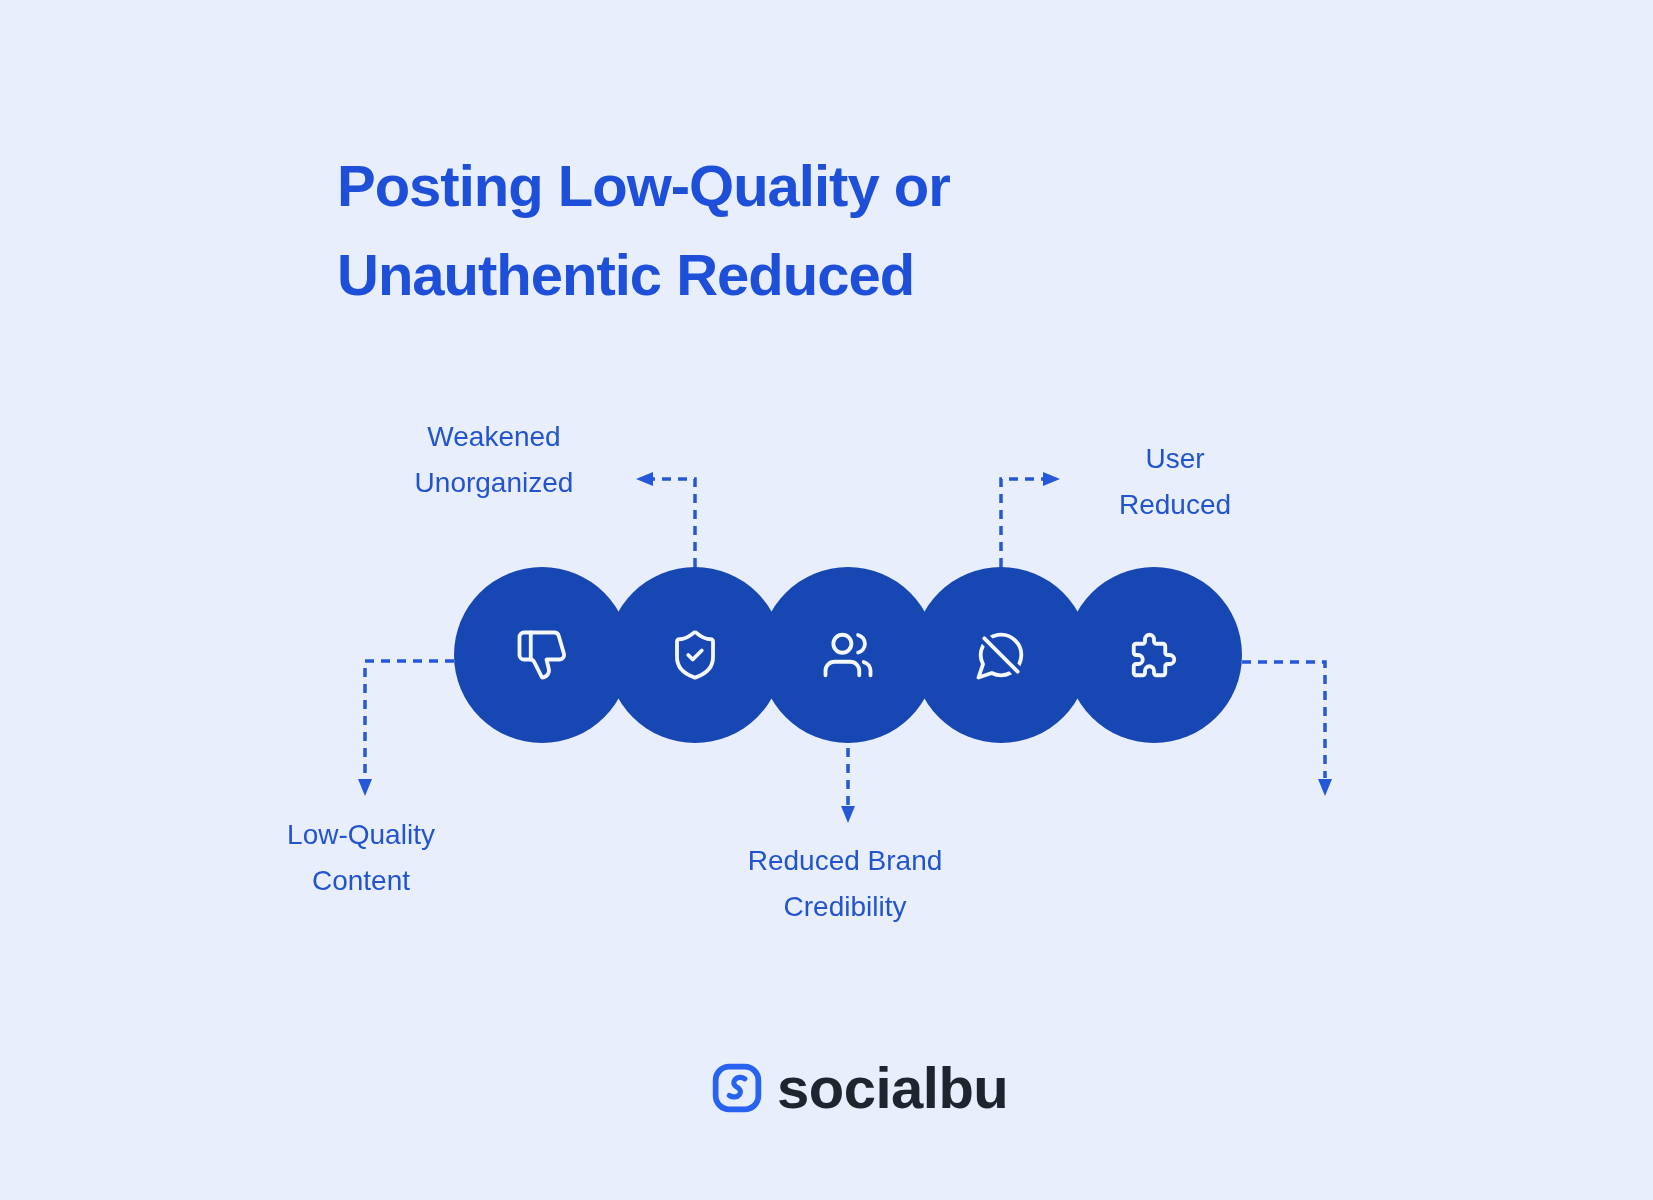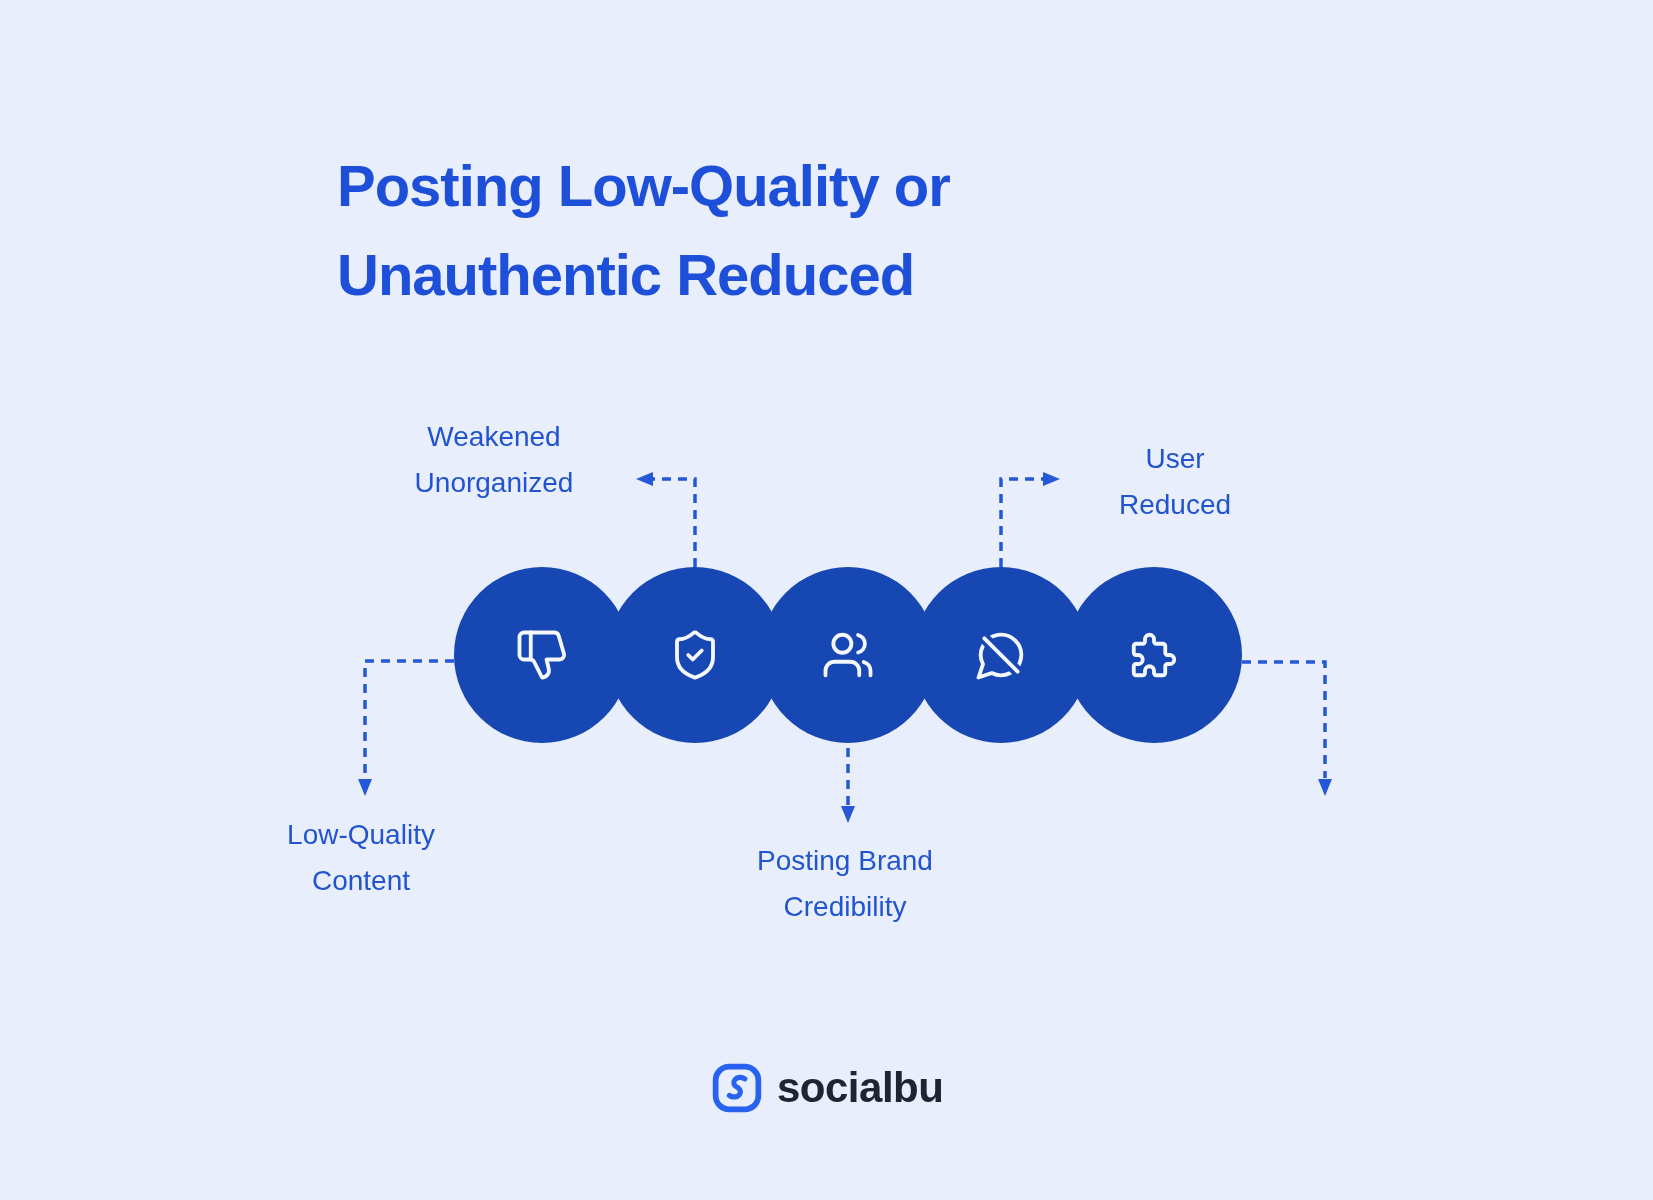--- a/index.html
+++ b/index.html
@@ -92,21 +92,21 @@
     align-items: center;
     gap: 15px;
   }
   .brand-icon {
     width: 50px;
     height: 50px;
     display: block;
   }
   .brand-text {
     color: #20242f;
-    font-size: 42px;
+    font-size: 58px;
     font-weight: 700;
     letter-spacing: -0.5px;
     line-height: 50px;
   }
 </style>
 </head>
 <body>
 
 <div class="canvas">
 
@@ -195,21 +195,21 @@
     <span>User</span><br>
     <span>Reduced</span>
   </div>
 
   <div class="callout" style="left:361px; top:812px;">
     <span>Low-Quality</span><br>
     <span>Content</span>
   </div>
 
   <div class="callout" style="left:845px; top:838px;">
-    <span>Posting Brand</span><br>
+    <span>Reduced Brand</span><br>
     <span>Credibility</span>
   </div>
 
 
   <div class="brand">
     <svg class="brand-icon" viewBox="0 0 48 48">
       <rect x="3.5" y="3.5" width="41" height="41" rx="13" fill="none" stroke="#2763f0" stroke-width="5.5"></rect>
       <path d="M31.5 15.2c-3.2-2.2-7.6-1.7-9.6.9-1.9 2.5-.9 5.2 1.7 6.8l1.0.6c2.6 1.6 3.6 4.3 1.7 6.8-2 2.6-6.4 3.1-9.6.9" fill="none" stroke="#2763f0" stroke-width="5" stroke-linecap="round"></path>
     </svg>
     <span class="brand-text">socialbu</span>

